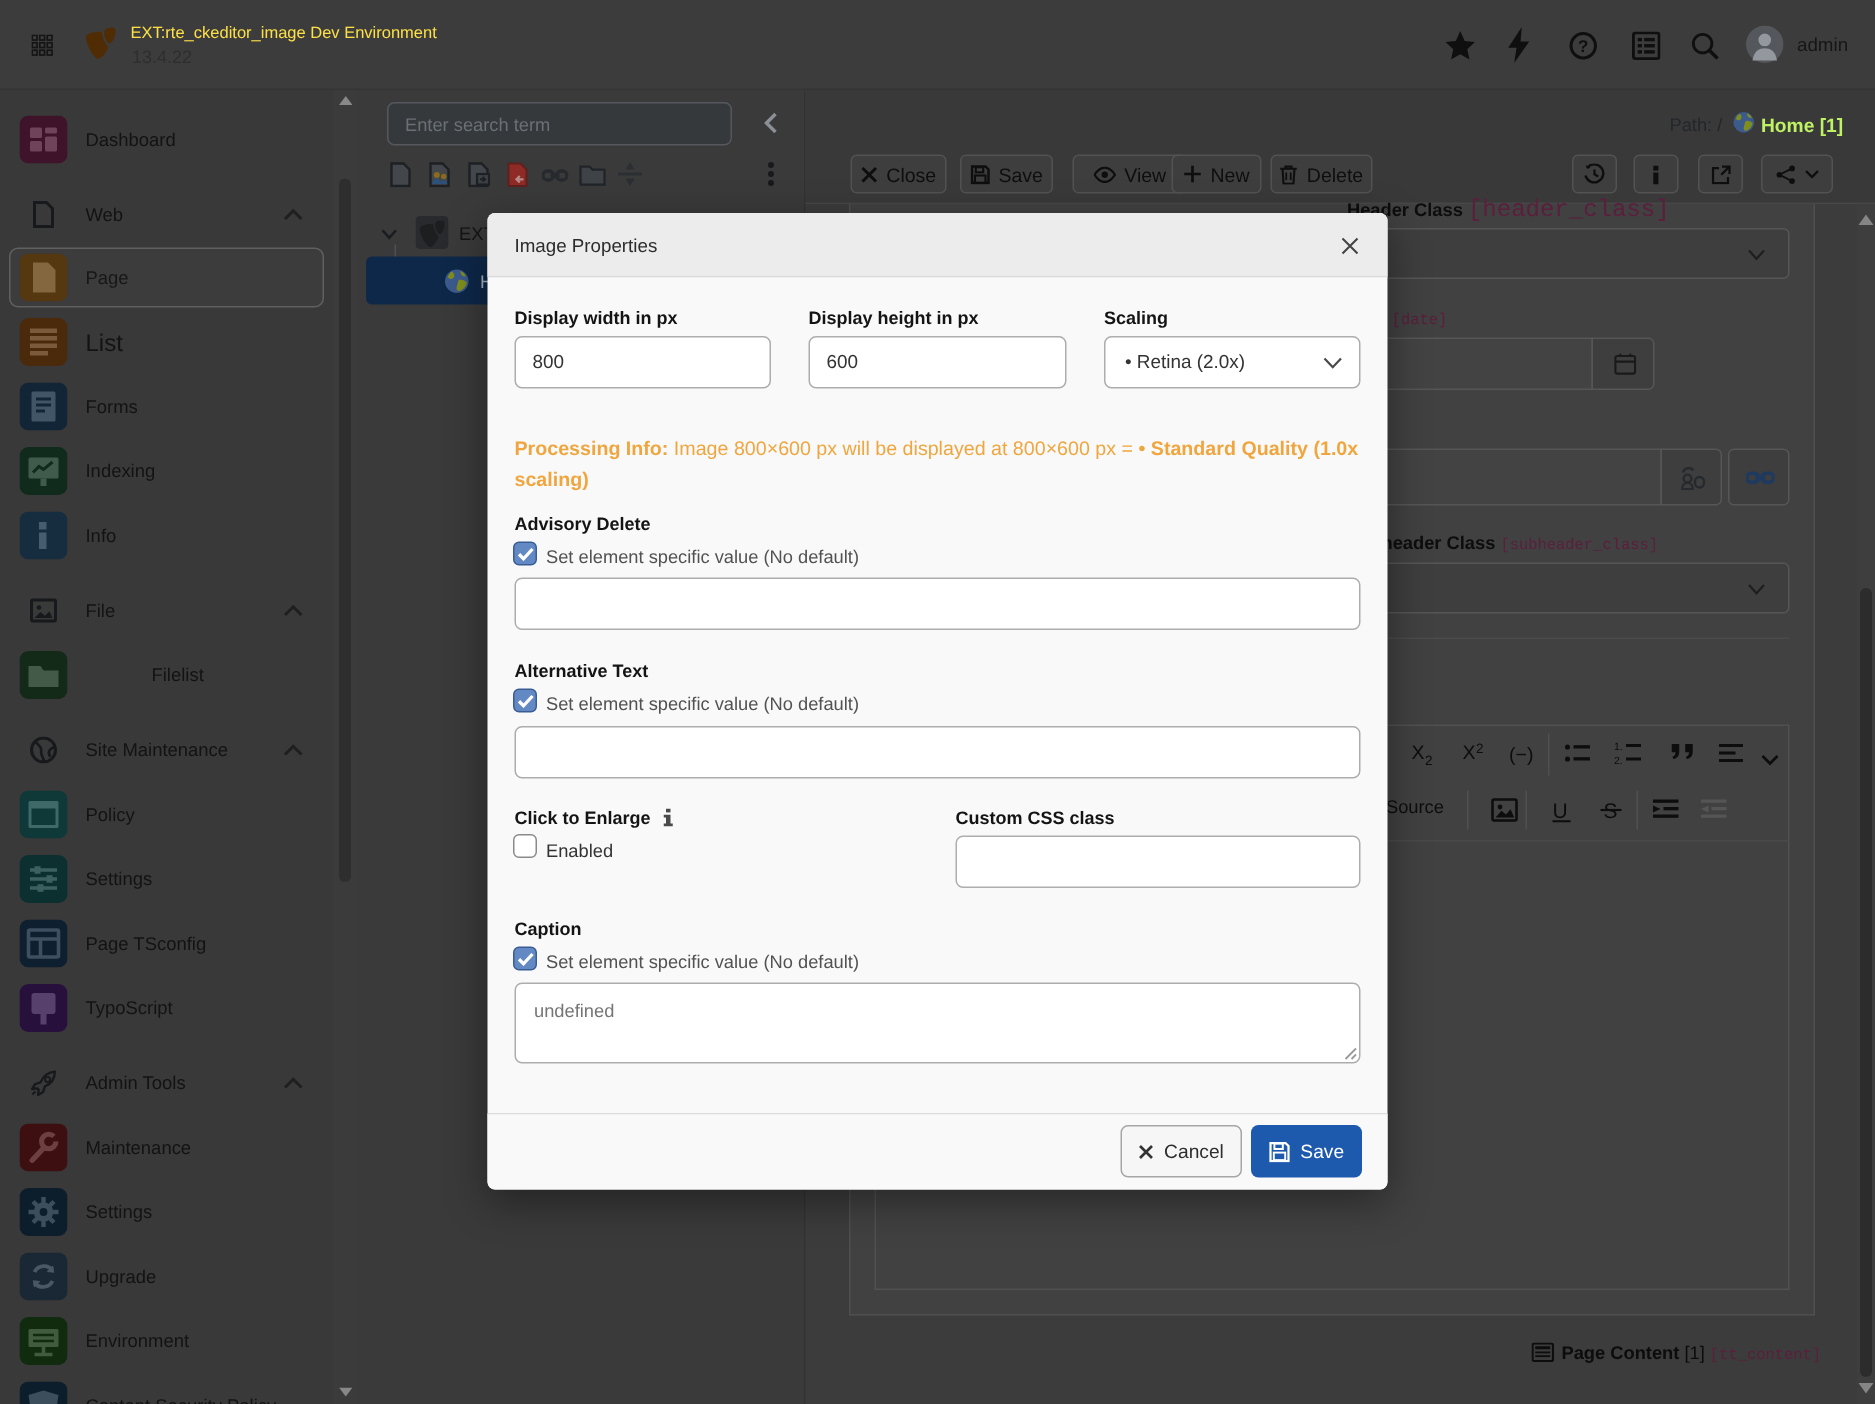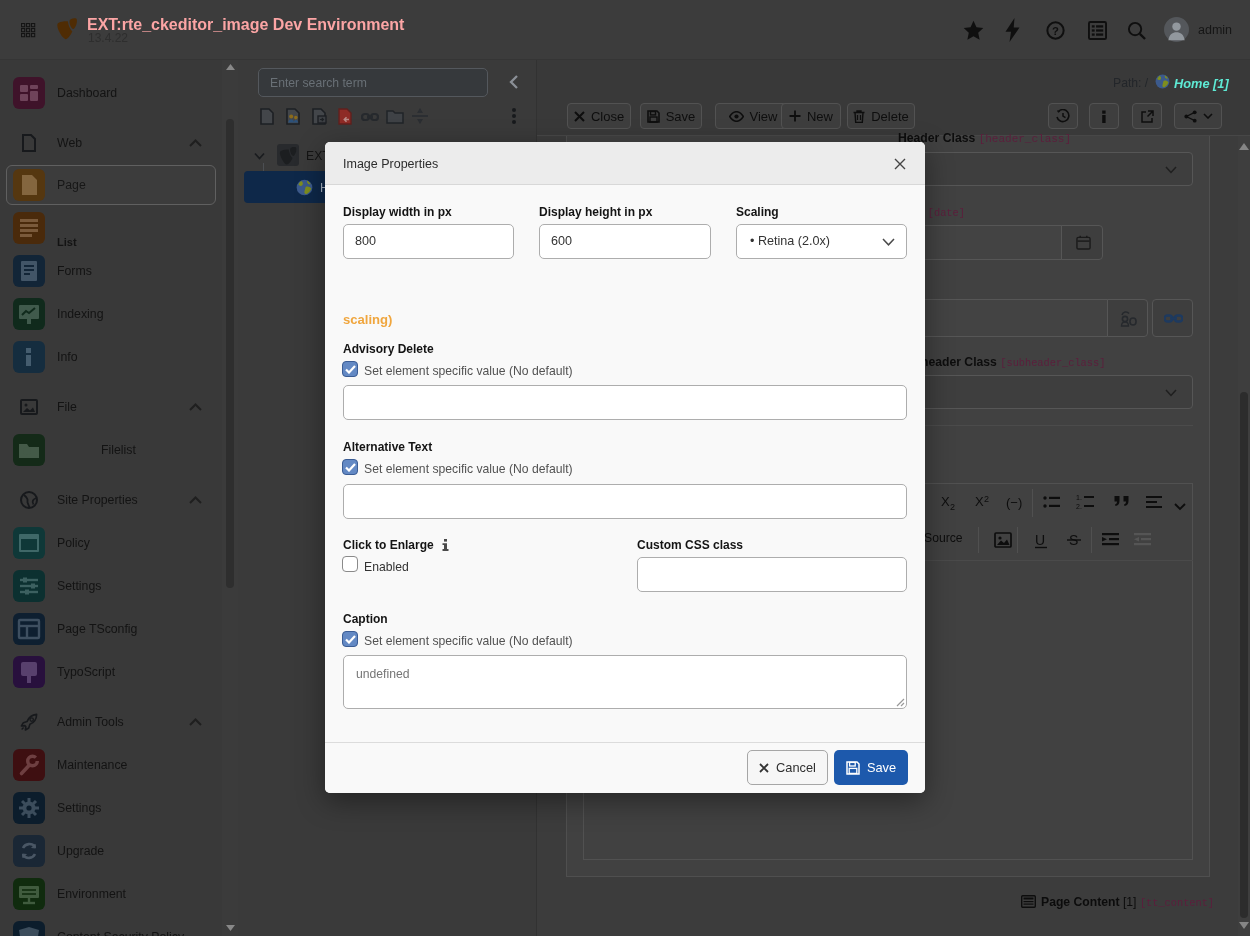--- a/index.html
+++ b/index.html
@@ -20,21 +20,21 @@
       <rect x="5.5" y="5.5" width="3.2" height="3.2" fill="none" stroke="#141414" stroke-width="1.1"></rect>
       <rect x="10.5" y="5.5" width="3.2" height="3.2" fill="none" stroke="#141414" stroke-width="1.1"></rect>
       <rect x="0.5" y="10.5" width="3.2" height="3.2" fill="none" stroke="#141414" stroke-width="1.1"></rect>
       <rect x="5.5" y="10.5" width="3.2" height="3.2" fill="none" stroke="#141414" stroke-width="1.1"></rect>
       <rect x="10.5" y="10.5" width="3.2" height="3.2" fill="none" stroke="#141414" stroke-width="1.1"></rect>
     </svg>
 <svg class="abs" style="left:56px;top:18px" width="22" height="23" viewBox="0 0 28 30">
 <path d="M19.4 1.2 C21.7 0.4 25.2 0 26.3 1.1 C27.3 2.1 27.2 5.5 26.2 8.5 C25.3 11.3 23.6 14.2 22.2 14.2 C19.7 14.2 17.2 8.6 17.2 4.6 C17.2 2.9 17.9 1.7 19.4 1.2 Z" fill="#4f2c04"></path>
 <path d="M15.1 4.3 C15.5 8.8 18.2 15.3 20.9 17.2 C20 19.6 18.3 22.5 16.6 24.5 C15.2 26.2 13.5 27.6 12.3 27.6 C10.3 27.6 7.2 24.2 4.8 19.7 C2.3 14.9 0.8 10.2 1.5 8.1 C1.9 6.9 3.1 6.1 5.5 5.3 C8.3 4.4 12.3 3.8 15.1 4.3 Z" fill="#4f2c04"></path>
 </svg>
-<div class="abs" style="left:87px;top:16px;font-size:16px;color:#fca5a5;font-weight:bold;white-space:nowrap;">EXT:rte_ckeditor_image Dev Environment</div>
+<div class="abs" style="left:87px;top:16px;font-size:11px;color:#fde047;font-weight:normal;white-space:nowrap;">EXT:rte_ckeditor_image Dev Environment</div>
 <div class="abs" style="left:88px;top:31px;font-size:12px;color:#2e2e2e;font-weight:normal;white-space:nowrap;">13.4.22</div>
 <svg class="abs" style="left:962px;top:19px" width="23" height="23" viewBox="0 0 24 24">
       <path d="M12 1.8l3.1 6.9 7.1.7-5.3 5 1.5 7.2L12 17.9l-6.4 3.7 1.5-7.2-5.3-5 7.1-.7z" fill="#0f0f0f"></path>
     </svg>
 <svg class="abs" style="left:1004px;top:18px" width="17" height="24" viewBox="0 0 17 24">
       <path d="M10.5 0 1.5 13.8 7 13.8 5.5 24 15.5 9.6 9.7 9.6Z" fill="#0f0f0f"></path>
     </svg>
 <svg class="abs" style="left:1046px;top:21px" width="19" height="19" viewBox="0 0 21 21">
       <circle cx="10.5" cy="10.5" r="9" fill="none" stroke="#0f0f0f" stroke-width="2.2"></circle>
       <text x="10.5" y="15.2" text-anchor="middle" font-size="12.5" font-weight="bold" fill="#0f0f0f" font-family="Liberation Sans">?</text>
@@ -79,21 +79,21 @@
       <path d="M9 6h10l5 5v15H9z" fill="#82633c"></path>
     </svg>
 <div class="abs" style="left:57px;top:178px;font-size:12.3px;color:#131313;font-weight:normal;white-space:nowrap;">Page</div>
 <svg class="abs" style="left:13px;top:212px" width="32" height="32" viewBox="0 0 32 32">
       <rect width="32" height="32" rx="6" fill="#4a2a0b"></rect>
       <rect x="7" y="7" width="18" height="3" fill="#7a5a3b"></rect>
       <rect x="7" y="12" width="18" height="3" fill="#7a5a3b"></rect>
       <rect x="7" y="17" width="18" height="3" fill="#7a5a3b"></rect>
       <rect x="7" y="22" width="12" height="3" fill="#7a5a3b"></rect>
     </svg>
-<div class="abs" style="left:57px;top:236px;font-size:11px;color:#131313;font-weight:bold;white-space:nowrap;">List</div>
+<div class="abs" style="left:57px;top:221px;font-size:16px;color:#131313;font-weight:normal;white-space:nowrap;">List</div>
 <svg class="abs" style="left:13px;top:255px" width="32" height="32" viewBox="0 0 32 32">
       <rect width="32" height="32" rx="6" fill="#122537"></rect>
       <rect x="8" y="6" width="16" height="20" rx="1" fill="#425567"></rect>
       <rect x="11" y="10" width="10" height="2" fill="#122537"></rect>
       <rect x="11" y="14" width="10" height="2" fill="#122537"></rect>
       <rect x="11" y="18" width="6" height="2" fill="#122537"></rect>
     </svg>
 <div class="abs" style="left:57px;top:264px;font-size:12.3px;color:#131313;font-weight:normal;white-space:nowrap;">Forms</div>
 <svg class="abs" style="left:13px;top:298px" width="32" height="32" viewBox="0 0 32 32">
       <rect width="32" height="32" rx="6" fill="#102a1c"></rect>
@@ -121,21 +121,21 @@
       <rect width="32" height="32" rx="6" fill="#142a18"></rect>
       <path d="M6 10 h8 l2 3 h10 v11 h-20z" fill="#445a48"></path>
       <circle cx="14" cy="17" r="4" fill="#445a48" stroke="#445a48"></circle>
     </svg>
 <div class="abs" style="left:57px;top:443px;font-size:12.3px;color:#131313;font-weight:normal;white-space:nowrap;margin-left:44px;">Filelist</div>
 <svg class="abs" style="left:20px;top:491px" width="18" height="18" viewBox="0 0 18 18">
       <circle cx="9" cy="9" r="8" fill="none" stroke="#17191c" stroke-width="2"></circle>
       <path d="M4 4 C7 6.5 8 8 7.5 10 C7 12 8.5 13 9.5 16.8" fill="none" stroke="#17191c" stroke-width="1.8"></path>
       <path d="M16.6 7 C13 8 11.5 10.5 13.5 13.5" fill="none" stroke="#17191c" stroke-width="1.8"></path>
     </svg>
-<div class="abs" style="left:57px;top:493px;font-size:12.3px;color:#131313;font-weight:normal;white-space:nowrap;">Site Properties</div>
+<div class="abs" style="left:57px;top:493px;font-size:12.3px;color:#131313;font-weight:normal;white-space:nowrap;">Site Maintenance</div>
 <svg class="abs" style="left:189px;top:496px" width="13" height="8" viewBox="0 0 13 8">
       <path d="M1 7 6.5 1.5 12 7" fill="none" stroke="#1f1f1f" stroke-width="2"></path>
     </svg>
 <svg class="abs" style="left:13px;top:527px" width="32" height="32" viewBox="0 0 32 32">
       <rect width="32" height="32" rx="6" fill="#0f3838"></rect>
       <rect x="6" y="7" width="20" height="18" rx="1" fill="#3f6868"></rect>
       <rect x="8" y="12" width="16" height="11" fill="#0f3838"></rect>
     </svg>
 <div class="abs" style="left:57px;top:536px;font-size:12.3px;color:#131313;font-weight:normal;white-space:nowrap;">Policy</div>
 <svg class="abs" style="left:13px;top:570px" width="32" height="32" viewBox="0 0 32 32">
@@ -288,21 +288,21 @@
 <div class="abs" style="left:320px;top:181px;font-size:12.2px;color:#a8b4c4;font-weight:normal;white-space:nowrap;">H</div>
 <div class="abs" style="left:537px;top:60px;width:713px;height:876px;background:#3c3c3c"></div>
 <div class="abs" style="left:537px;top:60px;width:713px;height:76px;background:#393939;border-bottom:1px solid #474747"></div>
 <div class="abs" style="left:1113px;top:76px;font-size:12.2px;color:#23262a;font-weight:normal;white-space:nowrap;">Path: /</div>
 <svg class="abs" style="left:1155px;top:74px" width="15" height="15" viewBox="0 0 18 18">
       <circle cx="9" cy="9" r="8.3" fill="#3c5a8c"></circle>
       <path d="M5.5 2.2 C7.2 3.2 7.8 4.8 6.8 6.3 C5.8 7.8 4 7.6 2.6 6.1 C3.2 4.5 4.2 3.1 5.5 2.2Z" fill="#7f8e1e"></path>
       <path d="M10.5 8.2 C12.6 7.4 14.7 8.2 16.2 10 C15.5 12.6 13.6 14.8 11.3 15.8 C9.2 16.3 8.3 14.6 9.2 12.4 C9.7 10.7 9.7 9.1 10.5 8.2Z" fill="#7f8e1e"></path>
       <path d="M11.8 1.8 C13.4 2.5 14.7 3.8 15.4 5.4 C14.1 5.9 12.8 5.4 12.2 4.2 C11.7 3.3 11.5 2.4 11.8 1.8Z" fill="#7f8e1e"></path>
     </svg>
-<div class="abs" style="left:1174px;top:76px;font-size:12.8px;color:#5eead4;font-weight:bold;white-space:nowrap;font-style:italic;">Home [1]</div>
+<div class="abs" style="left:1174px;top:76px;font-size:12.8px;color:#bef264;font-weight:bold;white-space:nowrap;">Home [1]</div>
 <div class="abs" style="left:567px;top:103px;width:64px;height:26px;background:#3e3e3e;border:1px solid #525252;border-radius:4px;color:#0e0e0e;font-size:13px;display:flex;align-items:center;justify-content:center;gap:6px">
       <svg width="11" height="11" viewBox="0 0 11 11">
         <path d="M1 1 10 10 M10 1 1 10" stroke="#0e0e0e" stroke-width="2"></path>
       </svg>
       <span>Close</span>
     </div>
 <div class="abs" style="left:640px;top:103px;width:62px;height:26px;background:#3e3e3e;border:1px solid #525252;border-radius:4px;color:#0e0e0e;font-size:13px;display:flex;align-items:center;justify-content:center;gap:6px">
       <svg width="13" height="13" viewBox="0 0 13 13">
         <path d="M1 1 h9 l2 2 v9 h-11z" fill="none" stroke="#0e0e0e" stroke-width="1.6"></path>
         <rect x="3.5" y="1.5" width="5" height="3.4" fill="none" stroke="#0e0e0e" stroke-width="1.4"></rect>
@@ -355,21 +355,21 @@
         <circle cx="2.3" cy="6.5" r="1.9" fill="#0e0e0e"></circle>
         <circle cx="10.7" cy="10.7" r="1.9" fill="#0e0e0e"></circle>
         <path d="M2.3 6.5 L10.7 2.3 M2.3 6.5 L10.7 10.7" stroke="#0e0e0e" stroke-width="1.3"></path>
       </svg>
       <svg width="10" height="6" viewBox="0 0 10 6">
         <path d="M1 1 5 5 9 1" fill="none" stroke="#0e0e0e" stroke-width="1.6"></path>
       </svg>
     </div>
 <div class="abs" style="left:566px;top:136px;width:644px;height:741px;background:#414141;border-left:1px solid #4f4f4f;border-right:1px solid #4f4f4f;border-bottom:1px solid #4f4f4f"></div>
 <div class="abs" style="left:585px;top:131px;font-size:12.2px;color:#0d0d0d;font-weight:bold;white-space:nowrap;margin-top:44px;">Type <span class="mono" style="color:#5c1e3c;font-size:10.3px;font-weight:normal">[header_layout]</span></div>
-<div class="abs" style="left:898px;top:131px;font-size:12.2px;color:#0d0d0d;font-weight:bold;white-space:nowrap;">Header Class <span class="mono" style="color:#5c1e3c;font-size:11px;font-weight:normal">[header_class]</span></div>
+<div class="abs" style="left:898px;top:131px;font-size:12.2px;color:#0d0d0d;font-weight:bold;white-space:nowrap;">Header Class <span class="mono" style="color:#5c1e3c;font-size:16px;font-weight:normal">[header_class]</span></div>
 <div class="abs" style="left:585px;top:152px;width:295px;height:34px;background:#3e3e3e;border:1px solid #565656;border-radius:4px">
       <svg class="abs" style="right:15px;top:13px" width="12" height="8" viewBox="0 0 12 8">
         <path d="M1 1 6 6.5 11 1" fill="none" stroke="#1f1f1f" stroke-width="1.5"></path>
       </svg>
     </div>
 <div class="abs" style="left:898px;top:152px;width:295px;height:34px;background:#3e3e3e;border:1px solid #565656;border-radius:4px">
       <svg class="abs" style="right:15px;top:13px" width="12" height="8" viewBox="0 0 12 8">
         <path d="M1 1 6 6.5 11 1" fill="none" stroke="#1f1f1f" stroke-width="1.5"></path>
       </svg>
     </div>
@@ -510,20 +510,21 @@
 <div class="abs" style="left:736px;top:205px;font-size:12px;color:#141414;font-weight:bold;white-space:nowrap;">Scaling</div>
 <div class="abs" style="left:343px;top:224px;width:171px;height:35px;background:#fff;border:1px solid #adadad;border-radius:5px"></div>
 <div class="abs" style="left:355px;top:234px;font-size:12.6px;color:#333;font-weight:normal;white-space:nowrap;">800</div>
 <div class="abs" style="left:539px;top:224px;width:172px;height:35px;background:#fff;border:1px solid #adadad;border-radius:5px"></div>
 <div class="abs" style="left:551px;top:234px;font-size:12.6px;color:#333;font-weight:normal;white-space:nowrap;">600</div>
 <div class="abs" style="left:736px;top:224px;width:171px;height:35px;background:#fff;border:1px solid #adadad;border-radius:5px"></div>
 <div class="abs" style="left:750px;top:234px;font-size:12.6px;color:#333;font-weight:normal;white-space:nowrap;">• Retina (2.0x)</div>
 <svg class="abs" style="left:882px;top:238px" width="13" height="8" viewBox="0 0 13 8">
       <path d="M1 1 6.5 6.8 12 1" fill="none" stroke="#4a4a4a" stroke-width="1.5"></path>
     </svg>
+<div class="abs" style="left:343px;top:288px;width:580px;font-size:13.1px;line-height:21px;color:#f0a63e;white-space:nowrap"><span class="b">Processing Info:</span> Image 800×600 px will be displayed at 800×600 px = <span class="b">• Standard Quality (1.0x</span></div>
 <div class="abs" style="left:343px;top:309px;font-size:13.1px;line-height:21px;color:#f0a63e;font-weight:bold">scaling)</div>
 <div class="abs" style="left:343px;top:342px;font-size:12px;color:#141414;font-weight:bold;white-space:nowrap;">Advisory Delete</div>
 <div class="abs" style="left:342px;top:361px;width:16px;height:16px;background:#6389c4;border:1px solid #3a5c94;border-radius:4px">
       <svg style="position:absolute;left:2px;top:3px" width="11" height="9" viewBox="0 0 11 9">
         <path d="M1 4.5 4 7.5 10 1" fill="none" stroke="#fff" stroke-width="2.2"></path>
       </svg>
     </div>
 <div class="abs" style="left:364px;top:364px;font-size:12.2px;color:#525252;font-weight:normal;white-space:nowrap;">Set element specific value (No default)</div>
 <div class="abs" style="left:343px;top:385px;width:564px;height:35px;background:#fff;border:1px solid #adadad;border-radius:5px"></div>
 <div class="abs" style="left:343px;top:440px;font-size:12px;color:#141414;font-weight:bold;white-space:nowrap;">Alternative Text</div>

